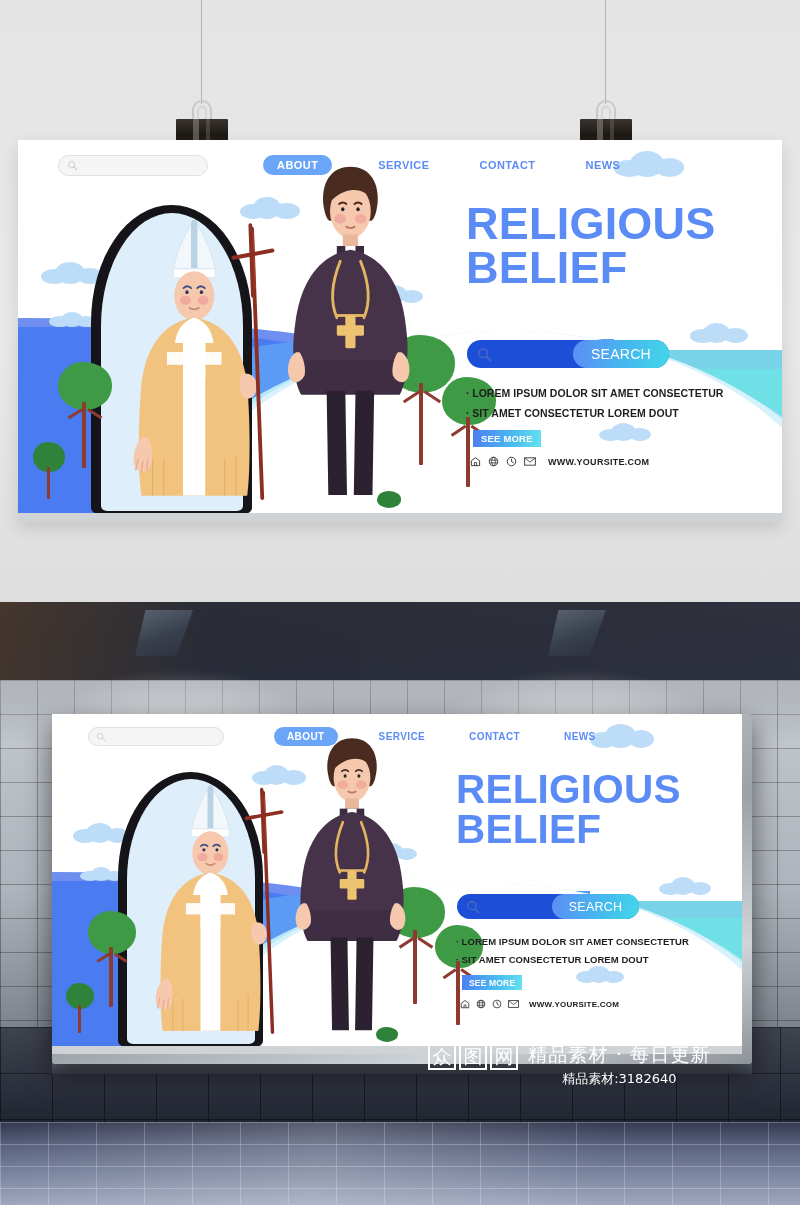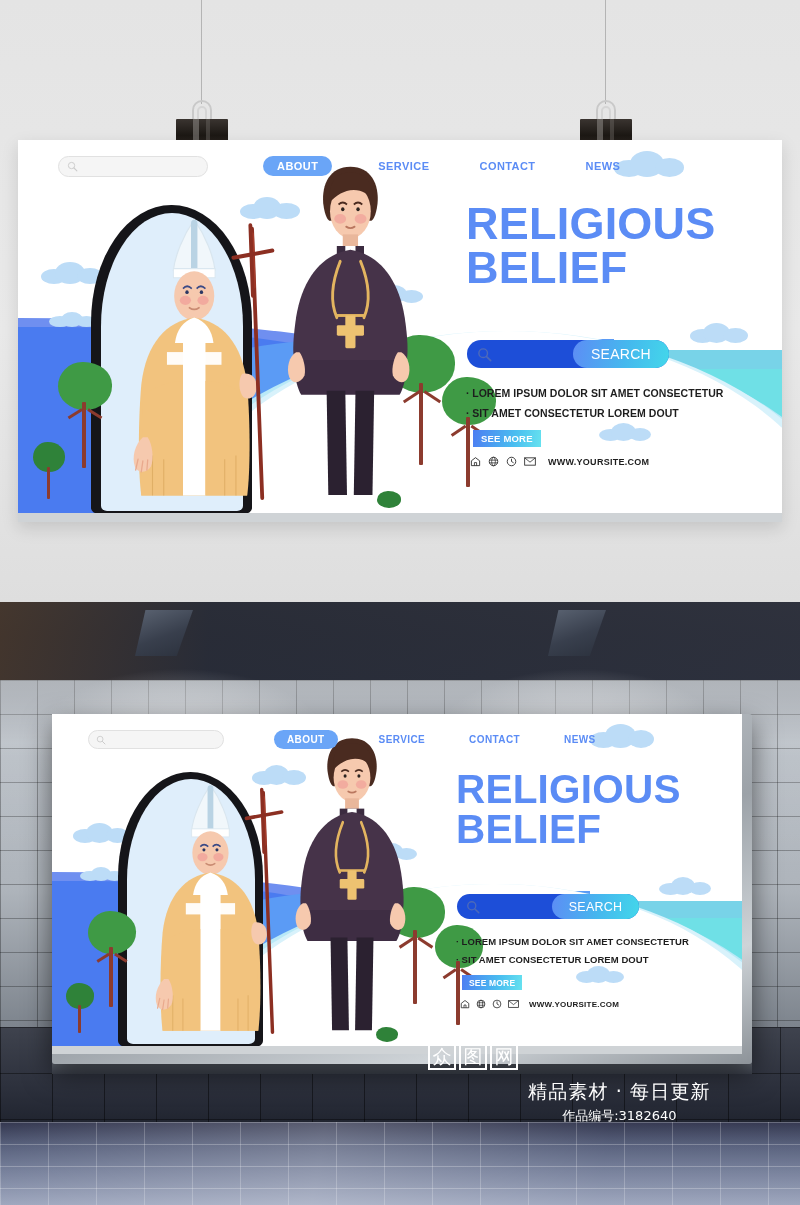--- a/index.html
+++ b/index.html
@@ -190,24 +190,24 @@
   }
   .tree .branch {
     position: absolute;
     background: #8c3b2e;
     transform-origin: bottom center;
   }
 
   
   .nav {
     position: absolute;
-    left: 0; top: 16px;
+    left: 0; top: 0;
     width: 100%;
     display: flex;
-    align-items: flex-start;
+    align-items: center;
     z-index: 20;
   }
   .nav-search {
     background: #f5f5f5;
     border: 1px solid #e1e1e1;
     border-radius: 999px;
     display: flex;
     align-items: center;
   }
   .nav-search .mg { opacity: .45; }
@@ -441,21 +441,21 @@
   }
   .wm-logo span {
     width: 28px; height: 28px;
     border: 2.5px solid #ffffff;
     color: #ffffff;
     font-size: 19px;
     line-height: 24px;
     text-align: center;
     font-family: "DejaVu Sans", sans-serif;
   }
-  .wm-right { margin-left: 10px; margin-top: 37px; }
+  .wm-right { margin-left: 10px; }
   .wm-title {
     color: #ffffff;
     font-size: 19px;
     letter-spacing: .06em;
     font-family: "DejaVu Sans", sans-serif;
     white-space: nowrap;
   }
   .wm-sub {
     color: #ffffff;
     font-size: 13px;
@@ -937,15 +937,15 @@
 </div>
 
 <div class="watermark">
   <div class="wm-logo">
     <span>众</span>
     <span>图</span>
     <span>网</span>
   </div>
   <div class="wm-right">
     <div class="wm-title">精品素材 · 每日更新</div>
-    <div class="wm-sub">作品编号:3182640</div>
+    <div class="wm-sub">精品素材:3182640</div>
   </div>
 </div>
 
 </body></html>

